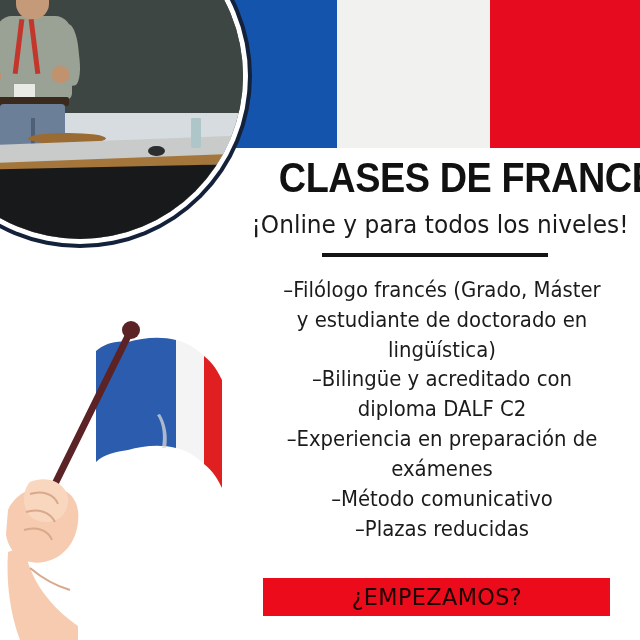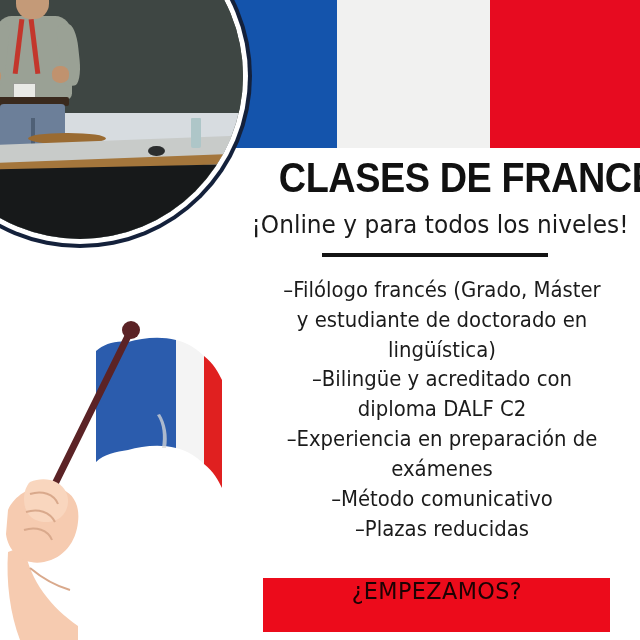--- a/index.html
+++ b/index.html
@@ -221,23 +221,24 @@
     transform-origin: center top;
   }
   .body-text .line { display: block; white-space: nowrap; }
 
   
   .cta {
     position: absolute;
     left: 263px;
     top: 578px;
     width: 347px;
-    height: 54px;
+    height: 38px;
     background: #EC0B1B;
     display: flex;
+    align-items: center;
     justify-content: center;
   }
   .cta-label {
     font-family: "DejaVu Sans", sans-serif;
     font-size: 23px;
     font-weight: 400;
     letter-spacing: 0.4px;
     color: #1C0203;
     transform: scaleX(0.97);
     white-space: nowrap;

